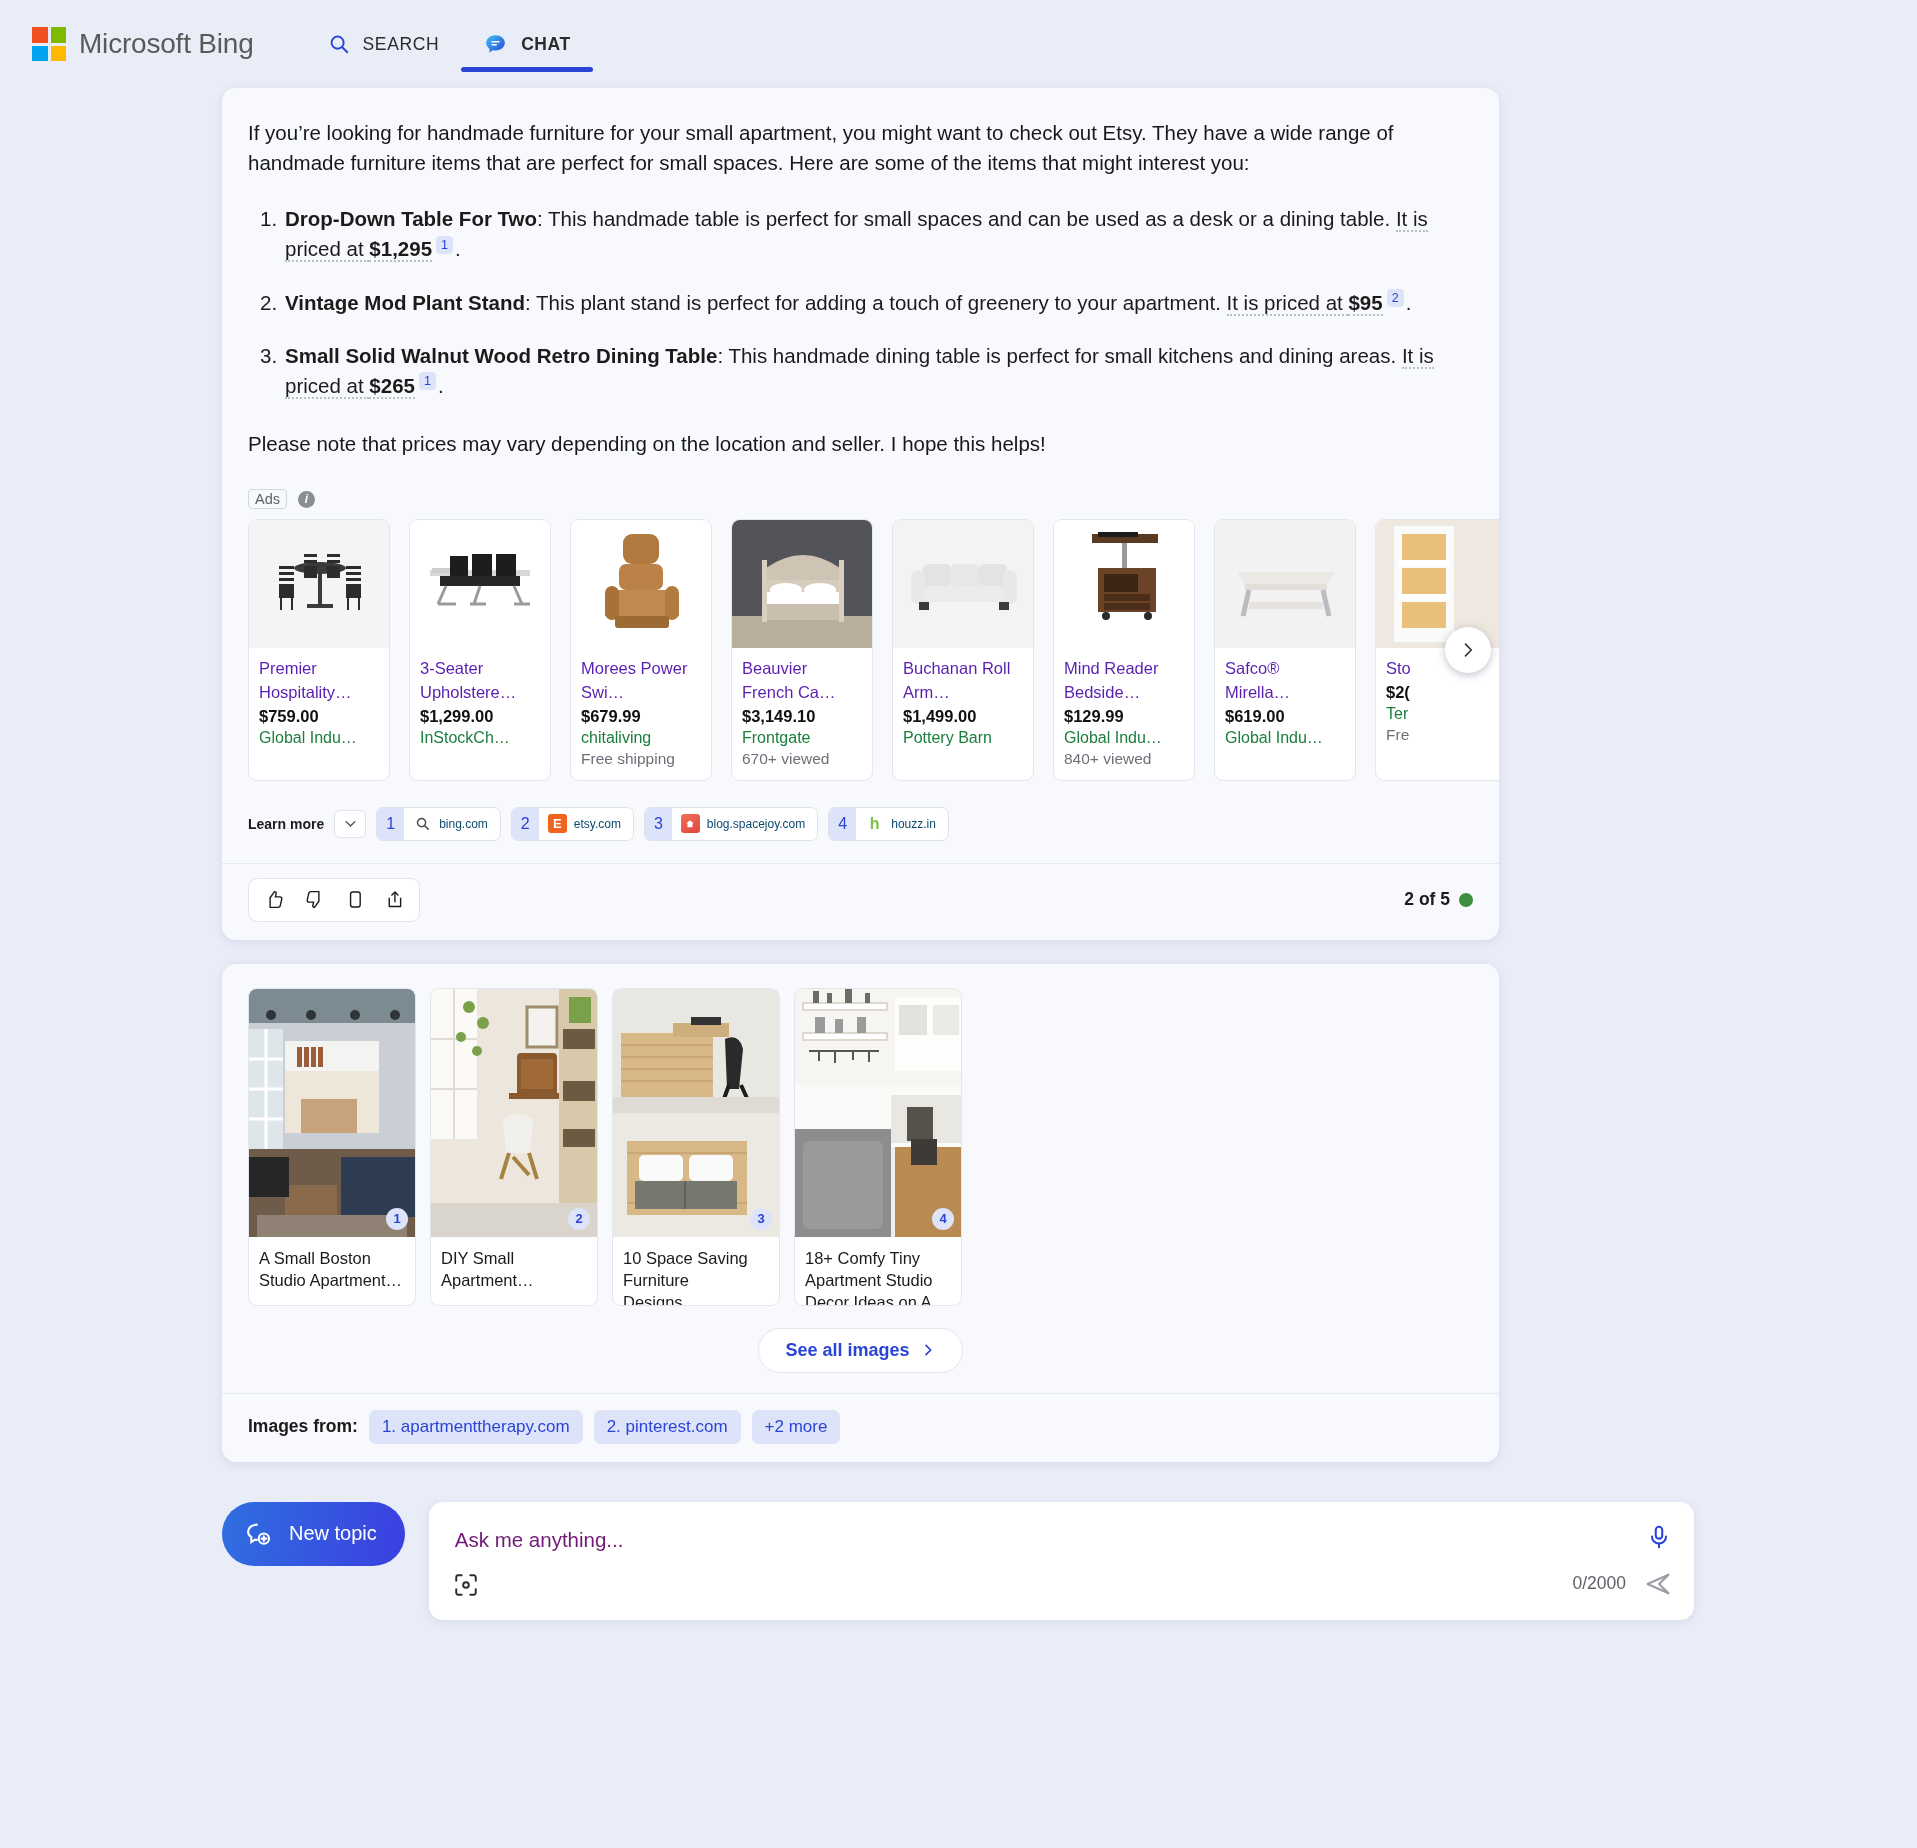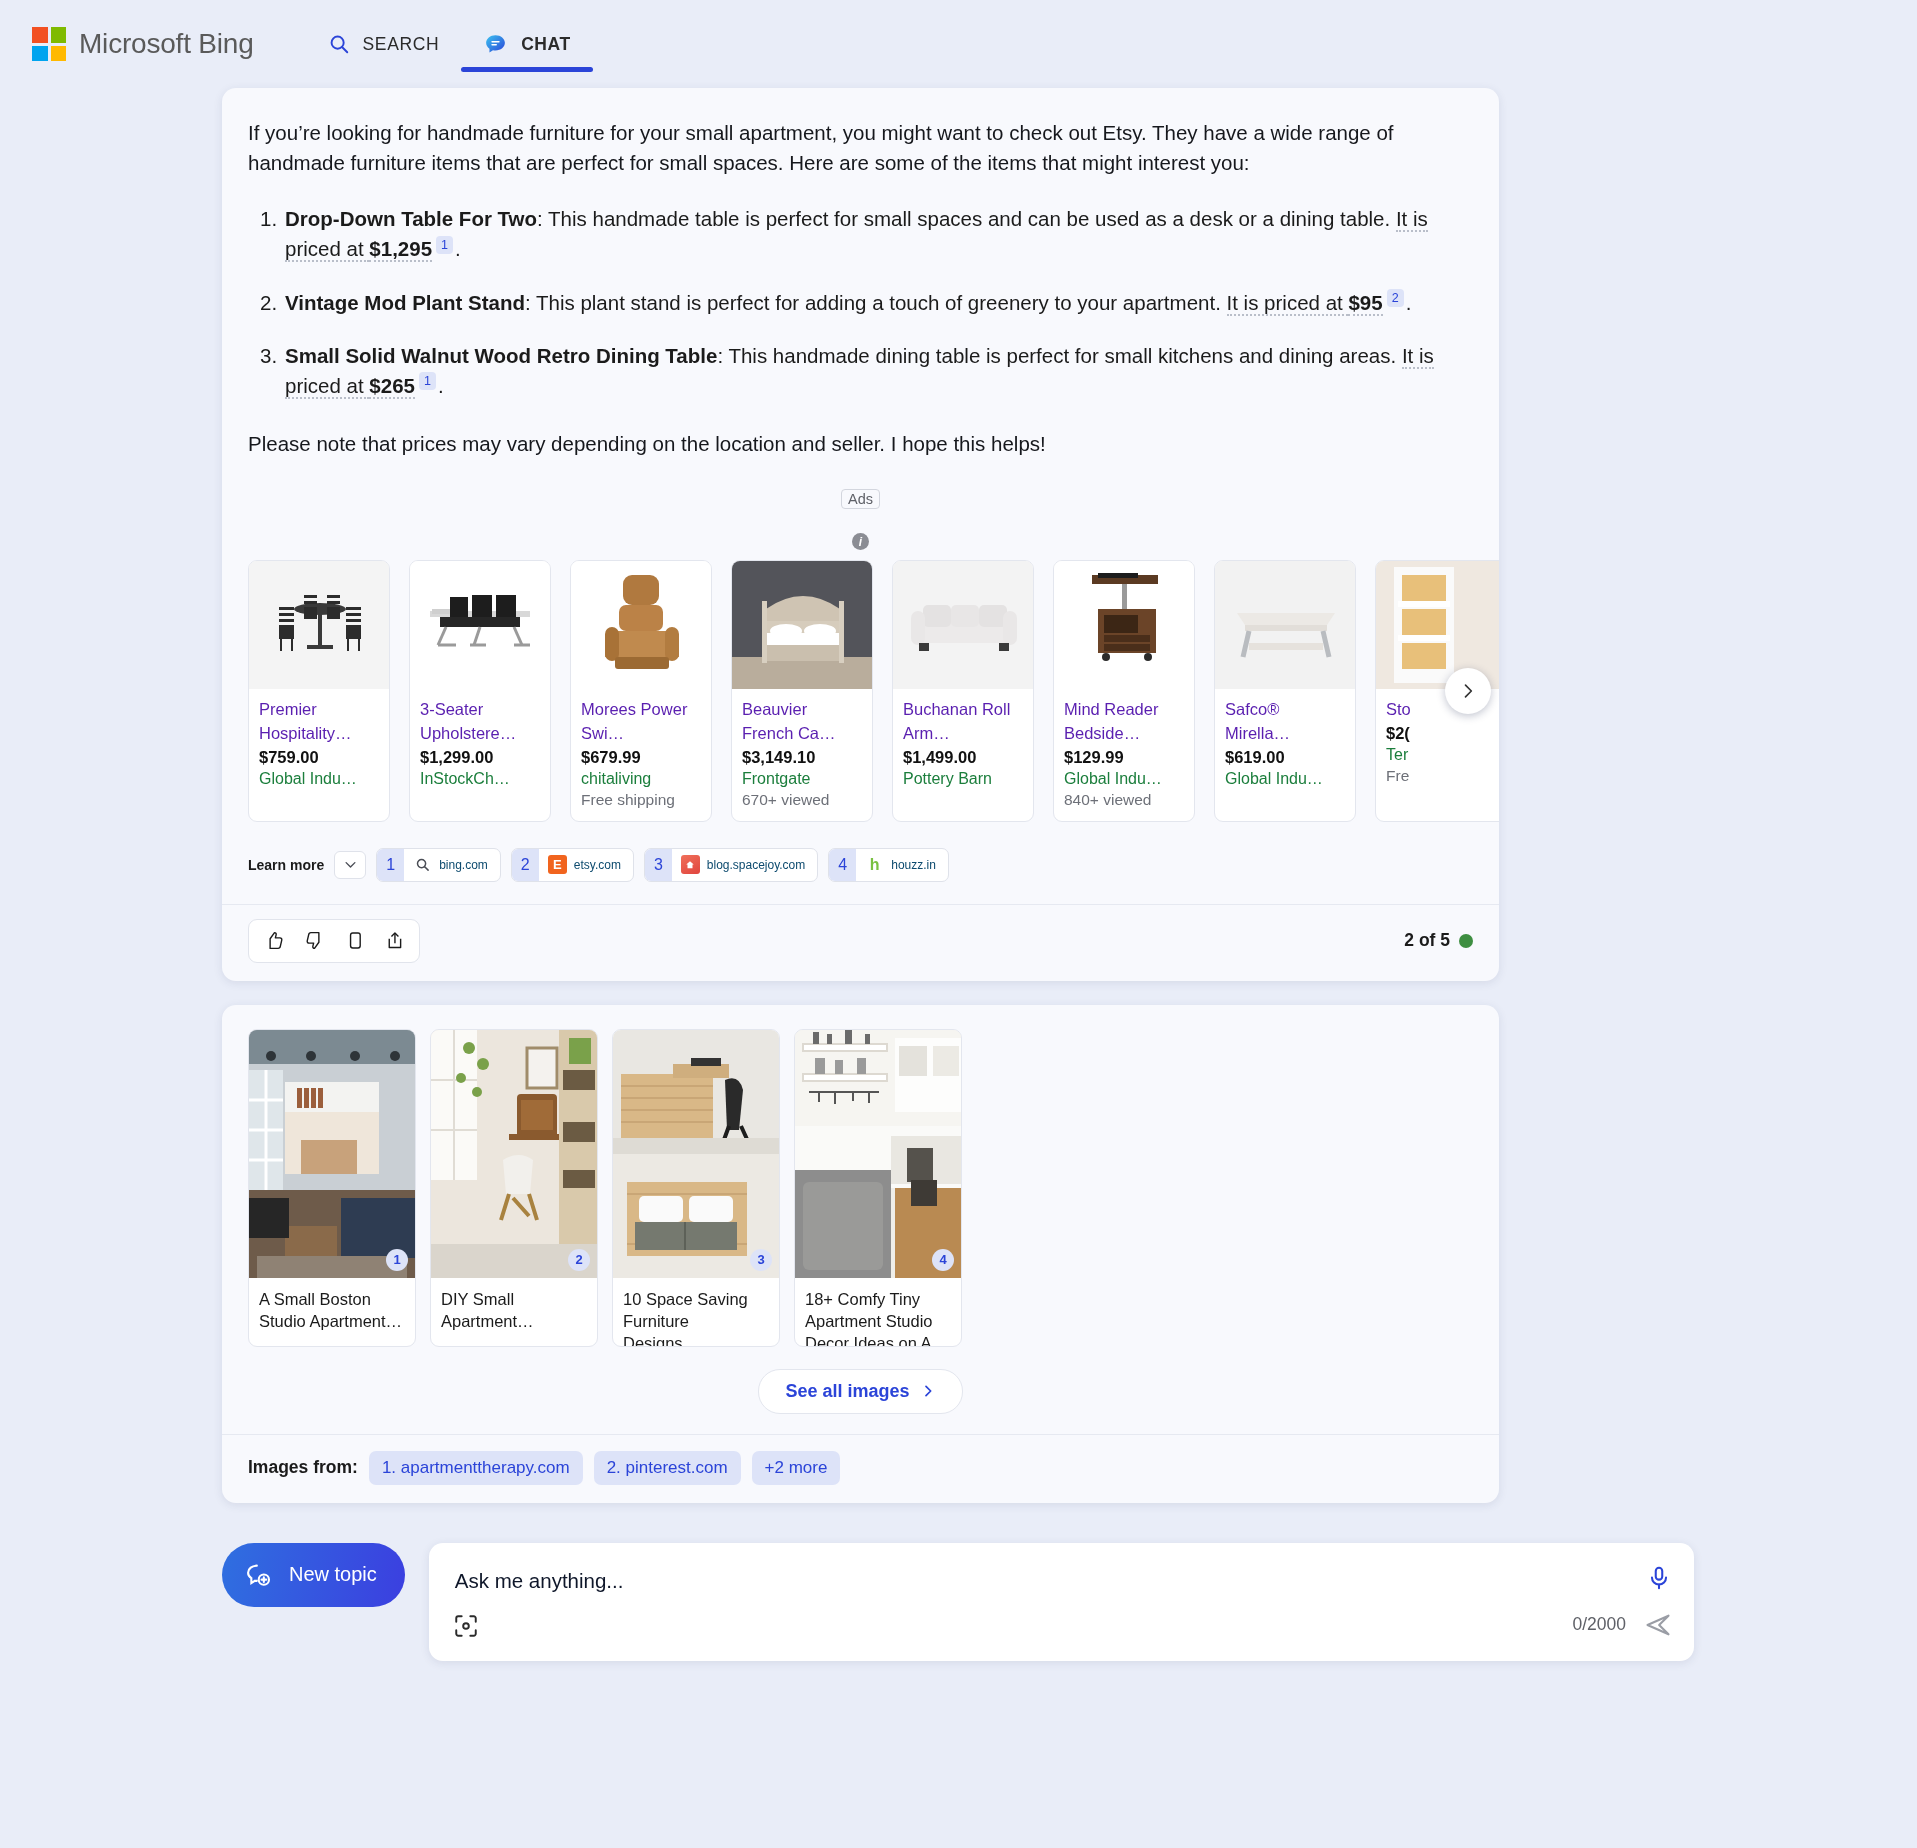--- a/index.html
+++ b/index.html
@@ -41,21 +41,21 @@
   ol.items > li::before { content: counter(li) "."; position: absolute; left: 12px; top: 0; }
   .bold { font-weight: bold; }
   .priced { border-bottom: 2px dotted #b9bec9; }
   sup.cite {
     font-size: 12.5px; color: #2b44d8; background: #dde3f8;
     padding: 2px 5px; border-radius: 4px; vertical-align: super;
     margin-left: 4px; margin-right: 2px; cursor: pointer; line-height: 1;
   }
   .closing { margin-top: 28px; }
   
-  .ads-head { display: flex; align-items: center; gap: 24px; margin: 30px 0 10px 0; padding: 0 26px; flex-direction: column; }
+  .ads-head { display: flex; align-items: center; gap: 11px; margin: 30px 0 10px 0; padding: 0 26px; }
   .ads-pill { font-size: 14.5px; color: #5f6168; border: 1px solid #d3d6de; border-radius: 4px; padding: 1px 6px; }
   .info-i { width: 17px; height: 17px; border-radius: 50%; background: #8b8d94; color:#fff; font-size: 12px; font-weight: bold; display:flex; align-items:center; justify-content:center; font-style: italic; }
   .ads-strip { position: relative; padding: 0 0 0 26px; overflow: hidden; }
   .ads-track { display: flex; gap: 19px; width: max-content; }
   .ad {
     width: 142px; flex: 0 0 142px; background: #fff; border: 1px solid #e3e6ee;
     border-radius: 9px; overflow: hidden; cursor: pointer;
     display: flex; flex-direction: column;
   }
   .ad-img { height: 128px; background: #f2f2f2; position: relative; overflow: hidden; }
@@ -96,21 +96,21 @@
   .imgfrom-label { font-size: 17.5px; font-weight: bold; }
   .imgfrom-chip { background:#dde3f8; color:#2b44d8; font-size: 17px; border-radius: 7px; padding: 7px 13px; cursor: pointer; white-space: nowrap; }
   
   .composer { display: flex; align-items: flex-start; gap: 24px; margin: 40px 0 0 222px; width: 1472px; }
   .newtopic {
     display:flex; align-items:center; gap:17px; height: 64px; padding: 0 28px 0 22px;
     border-radius: 34px; background: linear-gradient(100deg,#2f6fe0,#3b3fe0);
     color:#fff; font-size: 20px; cursor:pointer; flex: none;
   }
   .inputbox { flex: 1; background: #fff; border-radius: 14px; box-shadow: 0 2px 10px rgba(40,50,90,.10); position: relative; height: 118px; }
-  .ask-ph { position:absolute; left: 26px; top: 26px; font-size: 20.5px; color: #0f172a; }
+  .ask-ph { position:absolute; left: 26px; top: 26px; font-size: 20.5px; color: #701a75; }
   .mic { position:absolute; right: 22px; top: 22px; cursor:pointer; }
   .visual { position:absolute; left: 24px; bottom: 22px; cursor:pointer; }
   .counter { position:absolute; right: 68px; bottom: 26px; font-size: 17.5px; color: #5f6168; }
   .send { position:absolute; right: 22px; bottom: 22px; cursor:pointer; }
   svg { display: block; }
 </style>
 </head>
 <body>
 
 <div class="header">

